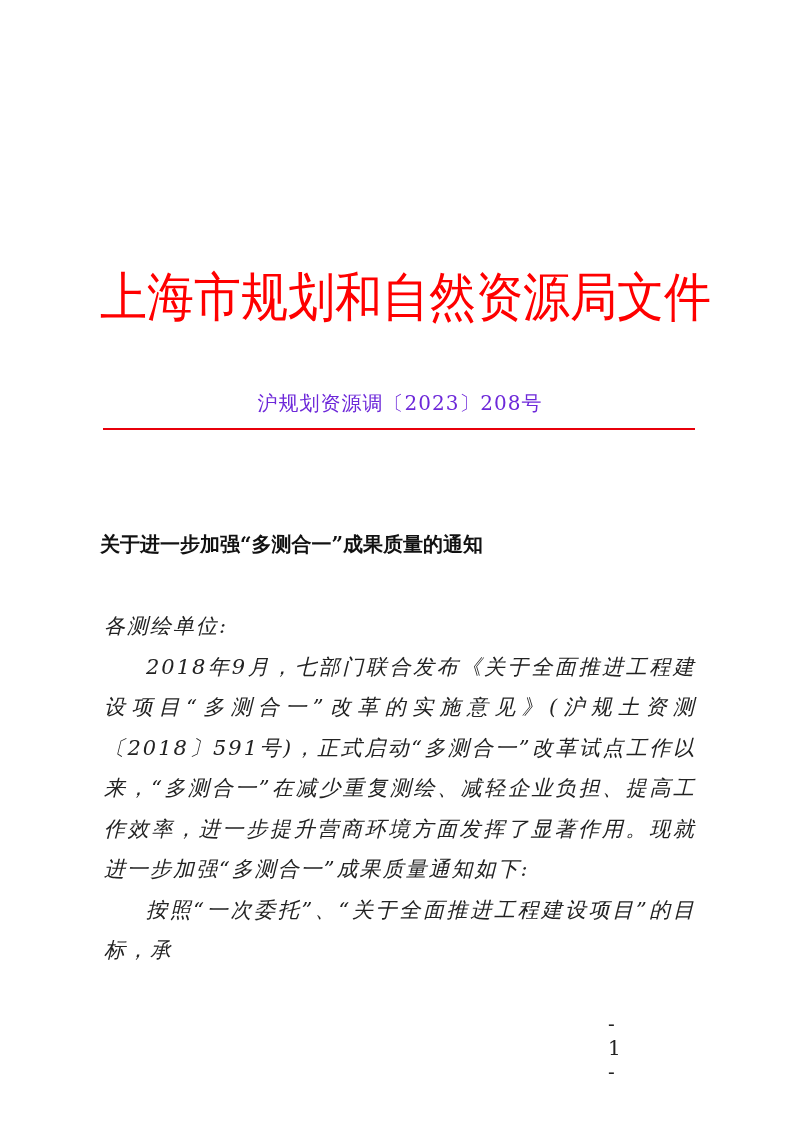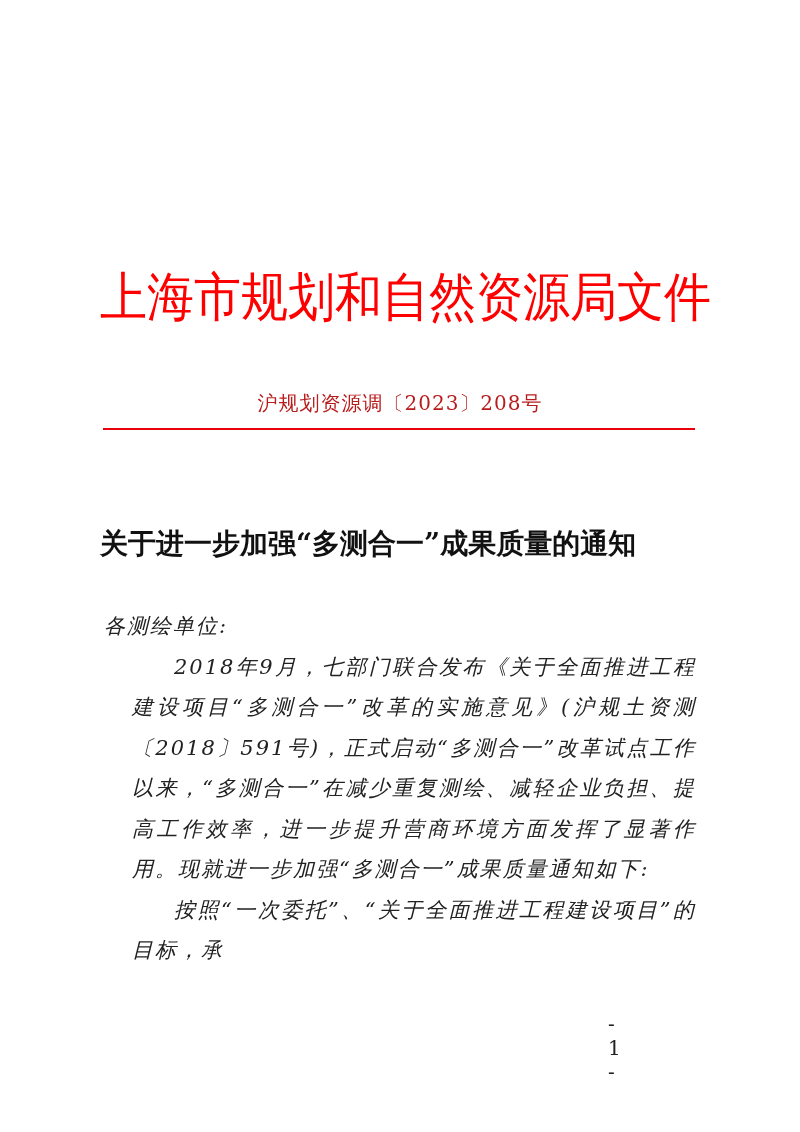--- a/index.html
+++ b/index.html
@@ -4,28 +4,28 @@
   <style>
     html, body { margin: 0; padding: 0; background: #ffffff; }
     body { width: 800px; height: 1132px; position: relative; overflow: hidden;
            font-family: "DejaVu Serif", "Liberation Serif", serif; color: #111; }
     .page { position: absolute; left: 0; top: 0; width: 656px; height: 1132px; }
     .issuer { position: absolute; left: 100px; top: 258px; width: 605px; text-align: center;
               color: #ff0000; font-size: 47px; letter-spacing: 0px; line-height: 70px;
               font-family: "DejaVu Serif", "Liberation Serif", serif; white-space: nowrap;
               transform: scaleY(1.12); transform-origin: top center; }
     .docno { position: absolute; left: 100px; top: 388px; width: 600px; text-align: center;
-             font-size: 20px; letter-spacing: 1px; color: #b91c1c; line-height: 30px; }
+             font-size: 20px; letter-spacing: 1px; color: #6d28d9; line-height: 30px; }
     .redline { position: absolute; left: 103px; top: 428px; width: 592px; height: 2px; background: #e8000b; }
     .title { position: absolute; left: 100px; top: 522px; width: 600px; text-align: left;
-             font-size: 28px; font-weight: bold; color: #111; line-height: 44px; white-space: nowrap; letter-spacing: 0px; }
+             font-size: 20px; font-weight: bold; color: #111; line-height: 44px; white-space: nowrap; letter-spacing: 0px; }
     .body { position: absolute; left: 104px; top: 606px; width: 592px;
             font-size: 21px; line-height: 40.5px; color: #222; letter-spacing: 2px; font-style: italic; }
     .body p { margin: 0; text-align: justify; text-align-last: left; }
-    .body p.indent { text-indent: 42px; margin-left: 28px; }
+    .body p.indent { text-indent: 42px; }
     .body p.heading { text-indent: 42px; font-family: "DejaVu Sans", "Liberation Sans", sans-serif; font-weight: bold; font-size: 20px; letter-spacing: 1px; }
     .pageno { position: absolute; left: 608px; top: 1012px; font-size: 20px; color: #222; letter-spacing: 8px; }
   </style>
 </head>
 <body>
 
 <div class="page">
   <div class="issuer">上海市规划和自然资源局文件</div>
   <div class="docno">沪规划资源调〔2023〕208号</div>
   <div class="redline"></div>

